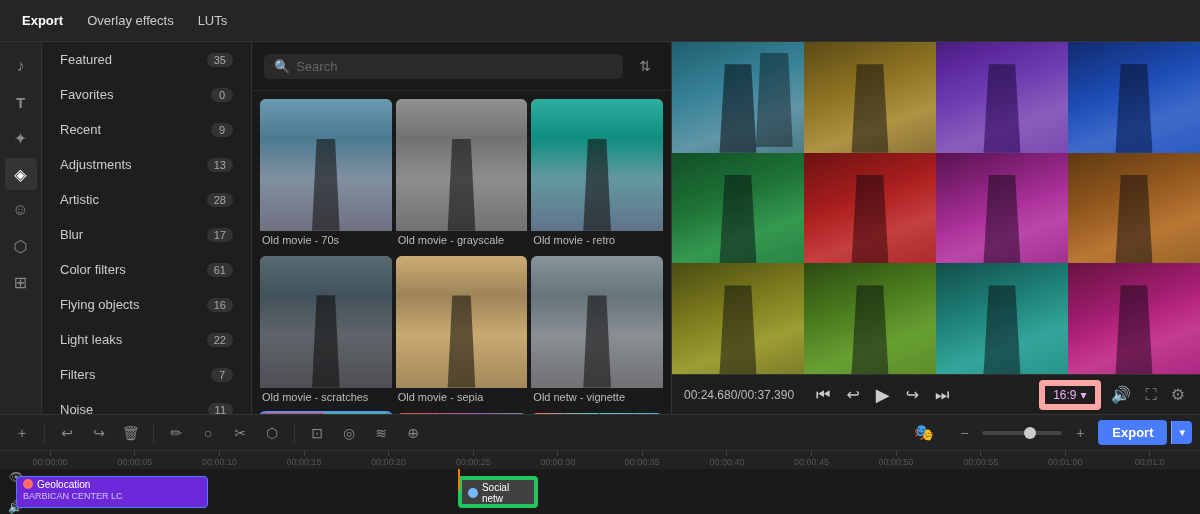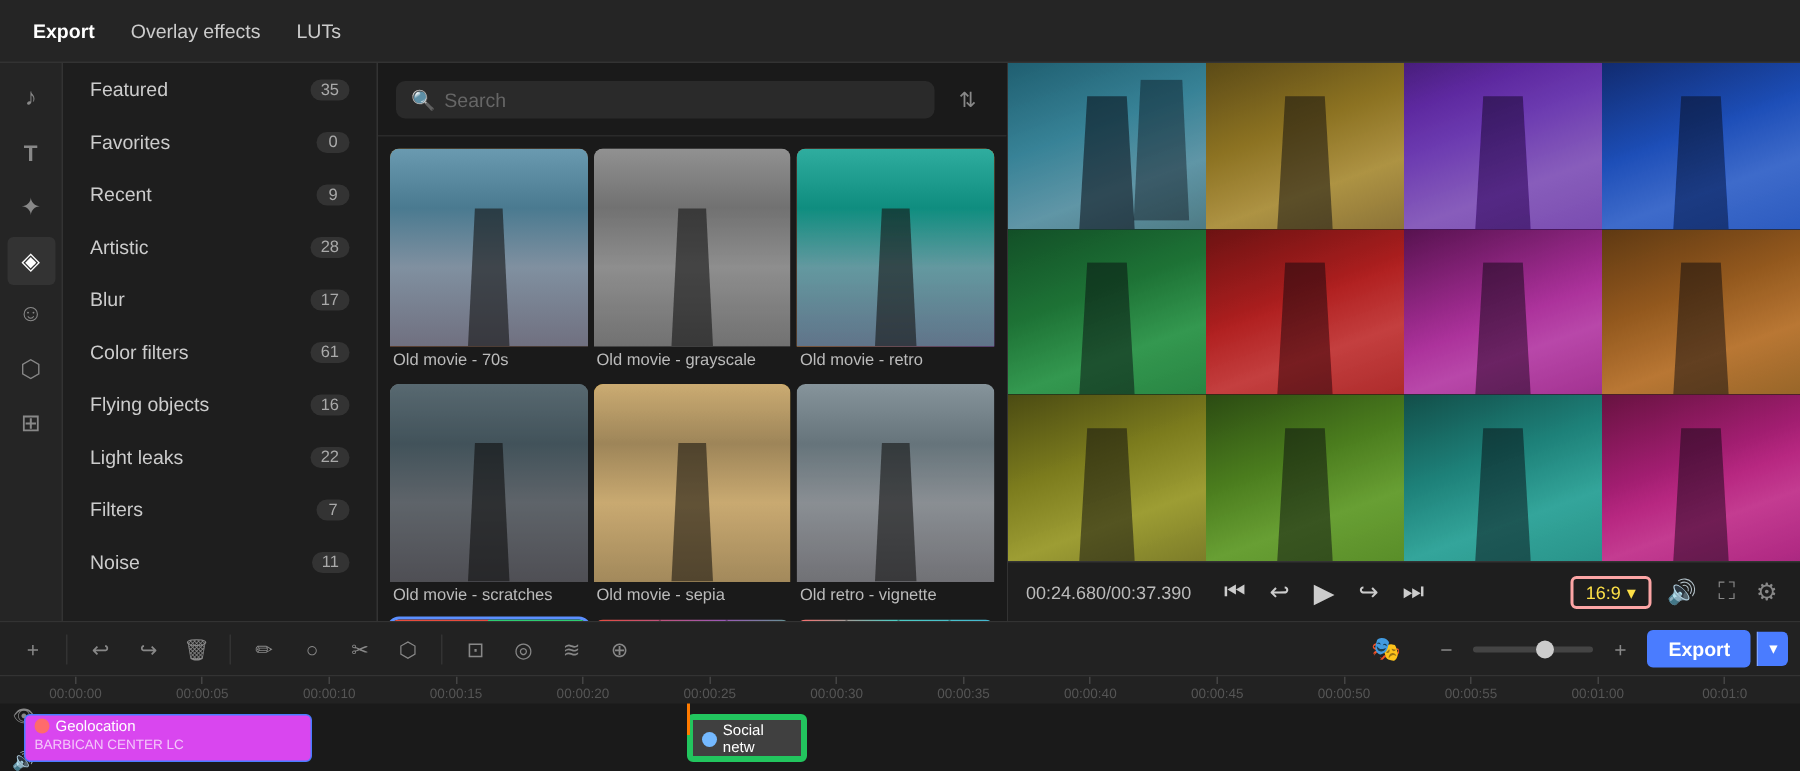--- a/index.html
+++ b/index.html
@@ -242,22 +242,22 @@
     .vc-btn {
       color: #ccc;
       cursor: pointer;
       font-size: 16px;
       padding: 2px 4px;
       border-radius: 3px;
     }
     .vc-spacer { flex: 1; }
     .vc-ratio {
       font-size: 12px;
-      color: #fde047;
-      border: 2px solid #fca5a5;
+      color: #f0abfc;
+      border: 6px solid #fca5a5;
       border-radius: 4px;
       padding: 2px 8px;
       cursor: pointer;
       display: flex; align-items: center; gap: 4px;
     }
     .vc-icon-btn {
       color: #888;
       cursor: pointer;
       font-size: 16px;
       padding: 3px;
@@ -405,21 +405,21 @@
       top: 4px;
       overflow: hidden;
       display: flex;
       flex-direction: column;
       padding: 2px 6px;
       font-size: 10px;
       color: #fff;
       font-weight: 500;
     }
     .clip-geolocation {
-      background: #d946ef;
+      background: #6d28d9;
       border: 1px solid #4a7cff;
       left: 8px;
       width: 192px;
     }
     .clip-social {
       background: #404040;
       border: 4px solid #22c55e;
       left: 38%;
       width: 80px;
     }
@@ -506,20 +506,24 @@
     </div>
     <div class="filter-category">
       <span class="filter-category-name">Favorites</span>
       <span class="filter-category-count">0</span>
     </div>
     <div class="filter-category">
       <span class="filter-category-name">Recent</span>
       <span class="filter-category-count">9</span>
     </div>
     <div class="filter-category">
+      <span class="filter-category-name">Adjustments</span>
+      <span class="filter-category-count">13</span>
+    </div>
+    <div class="filter-category">
       <span class="filter-category-name">Artistic</span>
       <span class="filter-category-count">28</span>
     </div>
     <div class="filter-category">
       <span class="filter-category-name">Blur</span>
       <span class="filter-category-count">17</span>
     </div>
     <div class="filter-category">
       <span class="filter-category-name">Color filters</span>
       <span class="filter-category-count">61</span>
@@ -581,21 +585,21 @@
       <div class="filter-item">
         <div class="filter-thumb thumb-old-movie-sepia">
           <div class="person-in-city" style="filter:sepia(1) saturate(1.5);"></div>
         </div>
         <div class="filter-label">Old movie - sepia</div>
       </div>
       <div class="filter-item">
         <div class="filter-thumb thumb-old-movie-vignette">
           <div class="person-in-city" style="filter:grayscale(0.7);"></div>
         </div>
-        <div class="filter-label">Old retro - vignette</div>
+        <div class="filter-label">Old netw - vignette</div>
       </div>
       <div class="filter-item selected">
         <div class="filter-thumb" style="background: linear-gradient(135deg, #e74c3c 25%, #2ecc71 25% 50%, #3498db 50% 75%, #f1c40f 75%);">
         </div>
 
       </div>
       <div class="filter-item">
         <div class="filter-thumb thumb-pop-art-9">
         </div>
 

